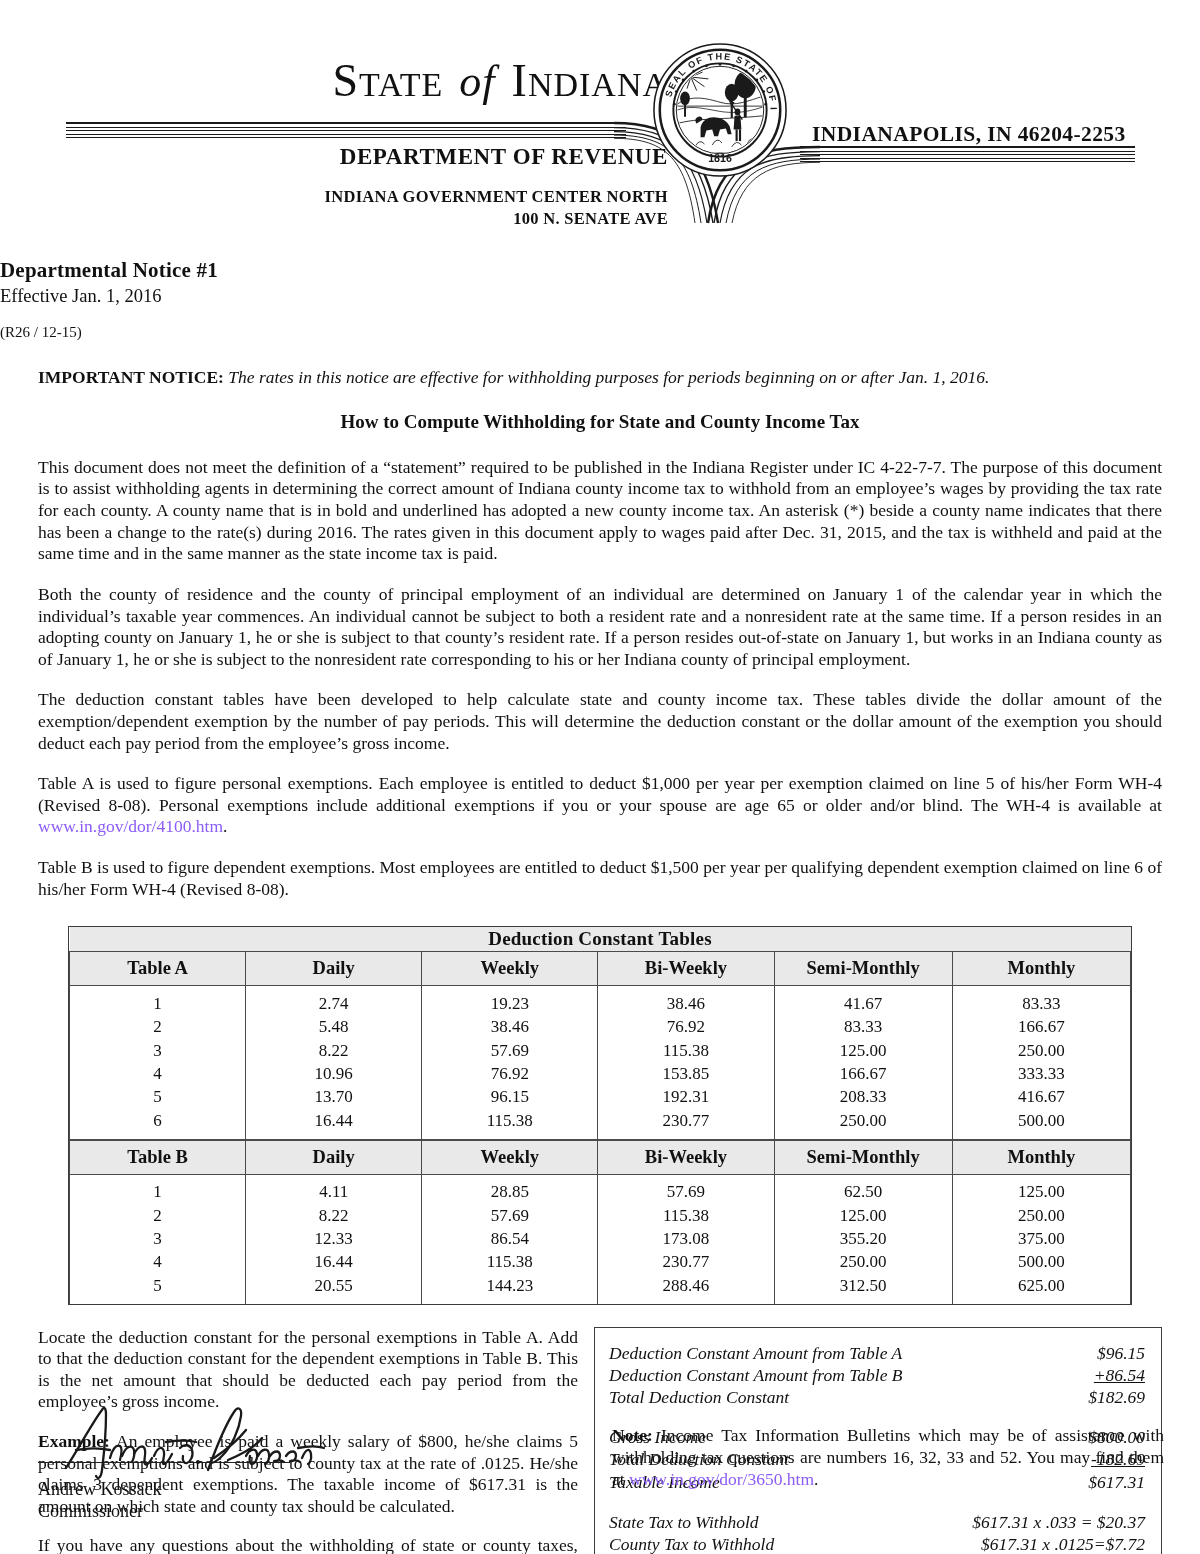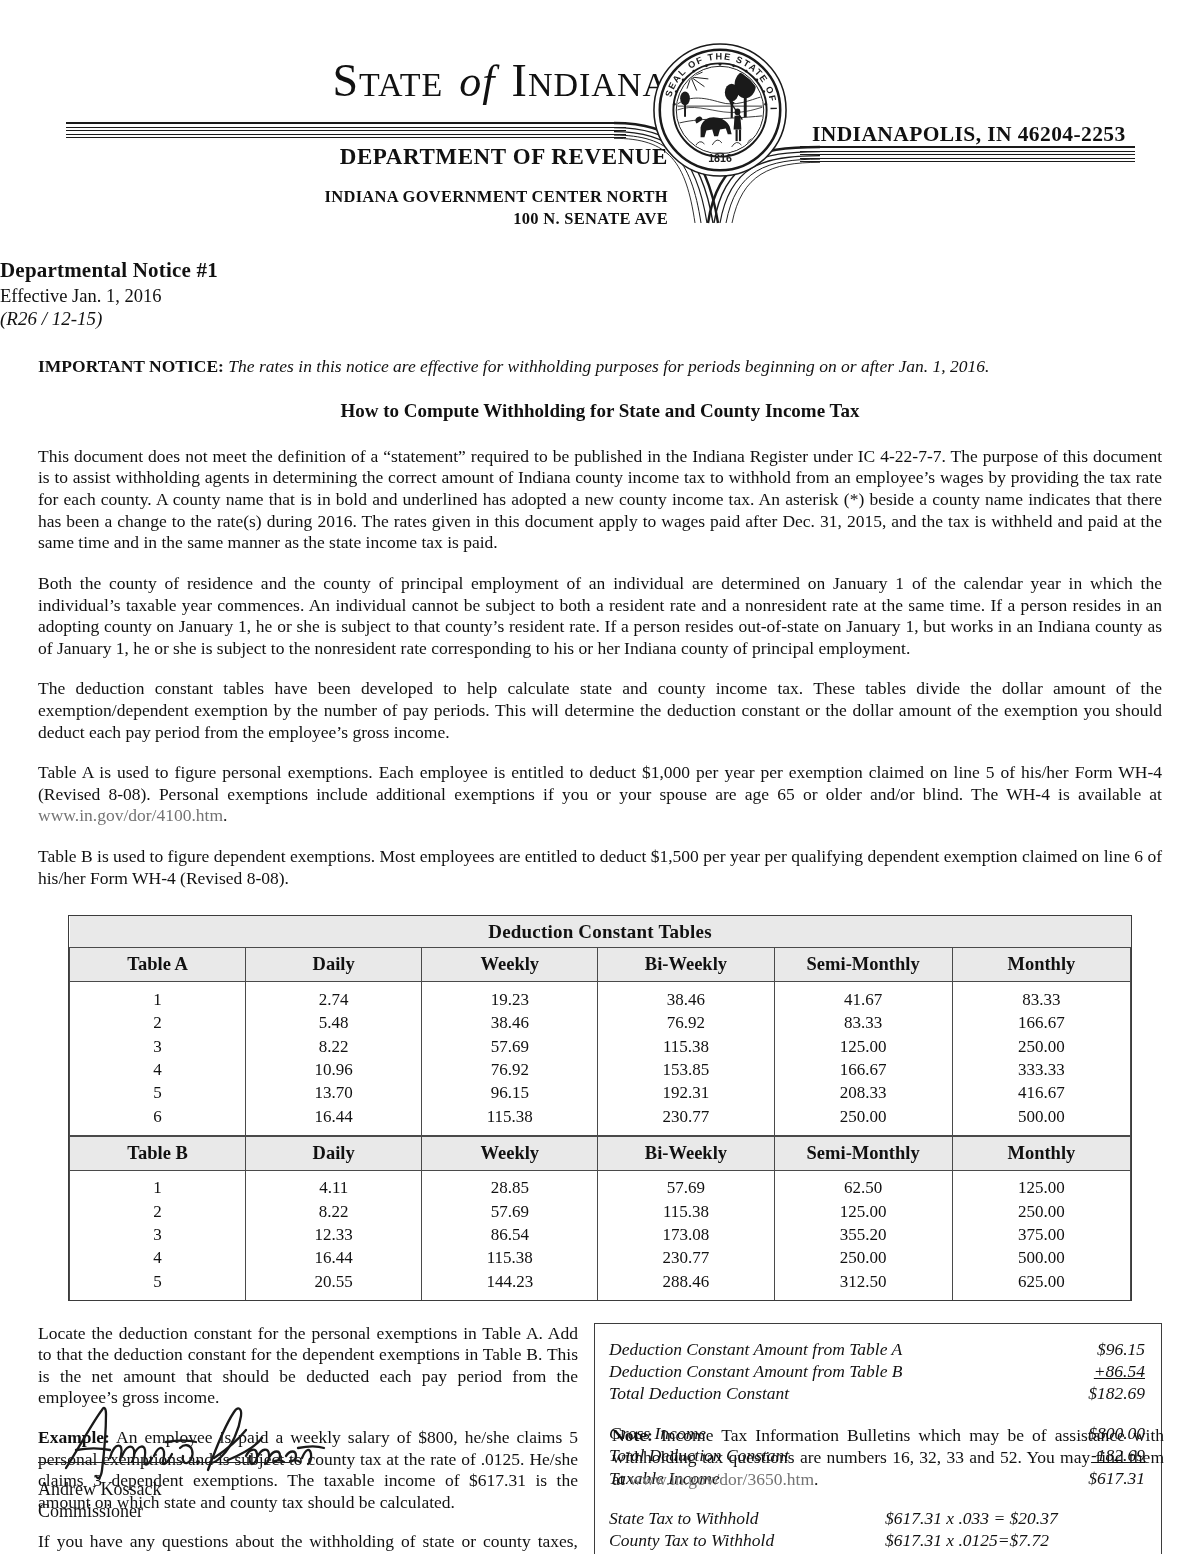--- a/index.html
+++ b/index.html
@@ -144,23 +144,22 @@
   .notice-title {
     font-size: 21px;
     font-weight: bold;
     letter-spacing: 0.2px;
   }
   .notice-effective {
     font-size: 18.5px;
     margin-top: 3px;
   }
   .notice-rev {
-    font-size: 19px;
-    margin-top: 1px;
-    font-style: italic;
+    font-size: 15px;
+    margin-top: 17px;
   }
 
   .important-notice {
     margin: 26px 38px 0 38px;
     font-size: 17.5px;
     line-height: 1.25;
   }
   .important-notice b {
     font-weight: bold;
   }
@@ -182,21 +181,21 @@
   p.para {
     font-size: 17.5px;
     line-height: 1.235;
     text-align: justify;
     margin: 19px 0 0 0;
   }
   p.para.first {
     margin-top: 24px;
   }
   a.lnk, .lnk {
-    color: #737373;
+    color: #8b5cf6;
     text-decoration: none;
   }
 
   
   .table-wrap {
     margin: 26px 68px 0 68px;
     border: 1.6px solid #3b3b3b;
   }
   table.dct {
     border-collapse: collapse;
@@ -206,21 +205,21 @@
   table.dct td, table.dct th {
     border-left: 1.3px solid #4a4a4a;
     border-right: 1.3px solid #4a4a4a;
     padding: 0;
     text-align: center;
   }
   tr.banner td {
     background: #e9e9e9;
     font-weight: bold;
     font-size: 19px;
-    height: 31px;
+    height: 24px;
     border-left: none;
     border-right: none;
     border-bottom: 1.4px solid #4a4a4a;
     letter-spacing: 0.2px;
   }
   tr.hdr td {
     background: #e9e9e9;
     font-weight: bold;
     font-size: 18.5px;
     height: 33px;
@@ -283,21 +282,21 @@
     line-height: 1.27;
   }
   .calcrow .lbl { flex: 1; }
   .calcrow .val {
     width: 220px;
     text-align: right;
     white-space: pre;
   }
   .calcrow .val.wide {
     width: 260px;
-    text-align: left;
+    text-align: right;
   }
   .calcrow .val u { text-decoration: underline; margin-left: 25px; }
   .calc-gap { height: 18px; }
 
   
   .sig-area {
     position: absolute;
     left: 38px;
     top: 1398px;
     width: 400px;

